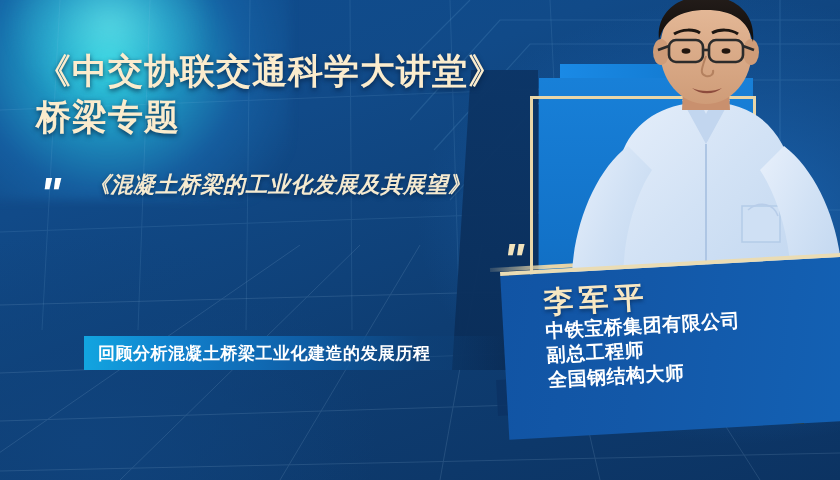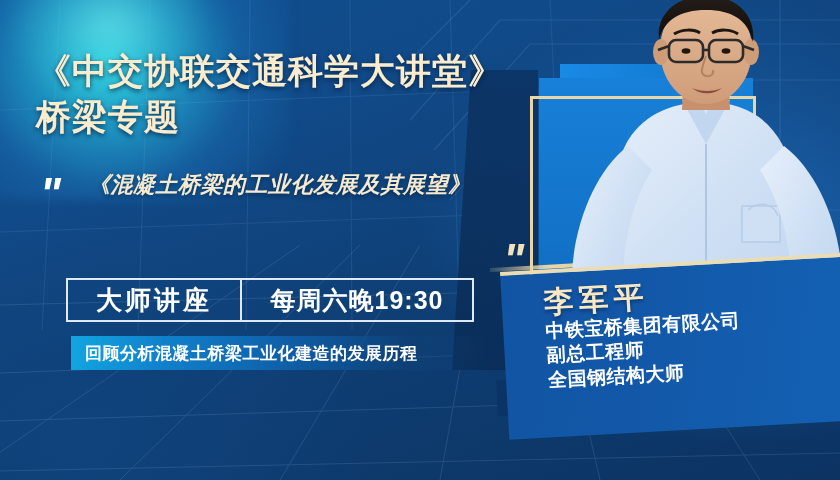--- a/index.html
+++ b/index.html
@@ -182,21 +182,21 @@
     flex: 1;
     text-align: center;
     color: #ffffff;
     font-size: 25px;
     font-weight: bold;
     letter-spacing: 1px;
   }
 
   .desc-bar {
     position: absolute;
-    left: 71px; top: 336px;
+    left: 84px; top: 336px;
     width: 420px; height: 34px;
     background: linear-gradient(90deg, #12a5e0 0%, #1180cc 22%, #0f5ea6 52%, rgba(13,66,122,0.55) 80%, rgba(13,60,112,0) 100%);
     display: flex;
     align-items: center;
   }
   .desc-text {
     padding-left: 14px;
     color: #ffffff;
     font-size: 17px;
     font-weight: bold;
@@ -375,25 +375,20 @@
 
   <div class="title">《中交协联交通科学大讲堂》
 桥梁专题</div>
 
   <div class="quote-block">
     <span class="qmark open">"</span>
     <div class="quote-text">《混凝土桥梁的工业化发展及其展望》</div>
     <span class="qmark close">"</span>
   </div>
 
-  <div class="lecture-box">
-    <div class="lecture-left">大师讲座</div>
-    <div class="lecture-div"></div>
-    <div class="lecture-right">每周六晚19:30</div>
-  </div>
 
   <div class="desc-bar">
     <div class="desc-text">回顾分析混凝土桥梁工业化建造的发展历程</div>
   </div>
 
   <div class="speaker-card">
     <div class="speaker-inner">
       <div class="speaker-name">李军平</div>
       <div class="speaker-line">中铁宝桥集团有限公司</div>
       <div class="speaker-line">副总工程师</div>

